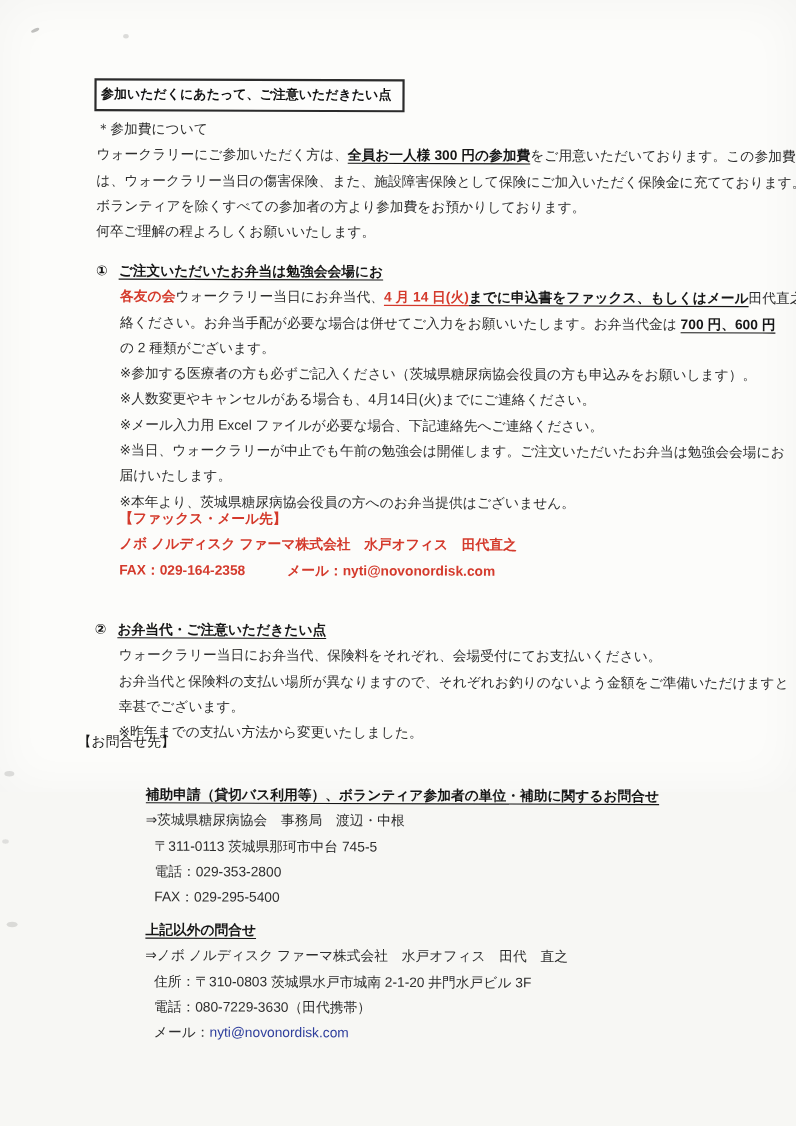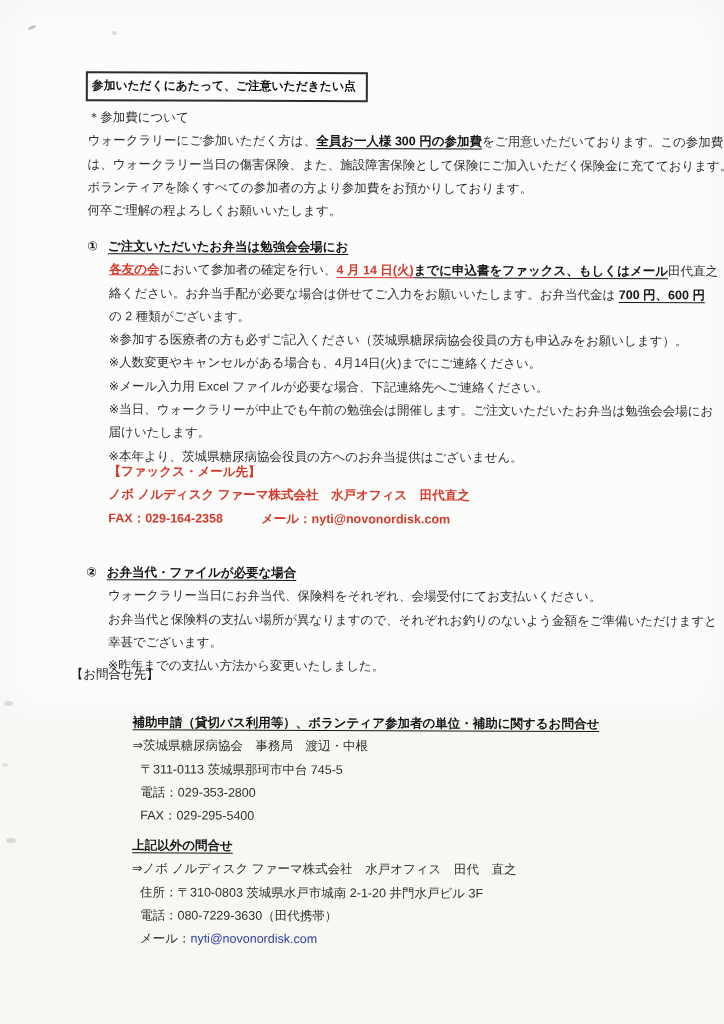--- a/index.html
+++ b/index.html
@@ -25,21 +25,21 @@
     line-height:23.3px;
   }
   .sheet{
     position:absolute;inset:0;
     transform:rotate(0.2deg);
     transform-origin:40px 40px;
   }
   p{margin:0;white-space:nowrap;}
   .b{font-weight:bold;color:var(--ink-strong);}
   .u{text-decoration:underline;text-underline-offset:3px;}
-  .r{color:var(--red);font-weight:bold;text-decoration:underline;}
+  .r{color:var(--red);font-weight:bold;}
   .abs{position:absolute;}
 
   .title-box{
     left:86px;top:71px;
     border:2px solid #2b2b2b;
     padding:1px 10px 2px 4px;
     font-weight:bold;
     font-size:11.8px;
     color:#111;
     background:#fdfdfc;
@@ -94,21 +94,21 @@
       <p>は、ウォークラリー当日の傷害保険、また、施設障害保険として保険にご加入いただく保険金に充てております。</p>
       <p>ボランティアを除くすべての参加者の方より参加費をお預かりしております。</p>
       <p>何卒ご理解の程よろしくお願いいたします。</p>
     </div>
 
     <div class="abs section sec1">
       <p class="sec-head">
         <span class="num">①</span><span class="head-text">ご注文いただいたお弁当は勉強会会場にお</span>
       </p>
       <div class="body">
-        <p><span class="r">各友の会</span><span>において参加者の確定を行い、</span><span class="r u">4 月 14 日(火)</span><span class="b u">までに申込書をファックス、もしくはメール</span><span>田代直之</span></p>
+        <p><span class="r">各友の会</span><span>ウォークラリー当日にお弁当代、</span><span class="r u">4 月 14 日(火)</span><span class="b u">までに申込書をファックス、もしくはメール</span><span>田代直之</span></p>
         <p><span>絡ください。お弁当手配が必要な場合は併せてご入力をお願いいたします。お弁当代金は </span><span class="b u">700 円、600 円</span></p>
         <p>の 2 種類がございます。</p>
         <p>※参加する医療者の方も必ずご記入ください（茨城県糖尿病協会役員の方も申込みをお願いします）。</p>
         <p>※人数変更やキャンセルがある場合も、4月14日(火)までにご連絡ください。</p>
         <p>※メール入力用 Excel ファイルが必要な場合、下記連絡先へご連絡ください。</p>
         <p>※当日、ウォークラリーが中止でも午前の勉強会は開催します。ご注文いただいたお弁当は勉強会会場にお</p>
         <p>届けいたします。</p>
         <p>※本年より、茨城県糖尿病協会役員の方へのお弁当提供はございません。</p>
       </div>
     </div>
@@ -116,21 +116,21 @@
     <div class="abs red-block">
       <p>【ファックス・メール先】</p>
       <p>ノボ ノルディスク ファーマ株式会社　水戸オフィス　田代直之</p>
       <p>
         <span>FAX：029-164-2358</span><span class="gap">メール：nyti@novonordisk.com</span>
       </p>
     </div>
 
     <div class="abs section sec2">
       <p class="sec-head">
-        <span class="num">②</span><span class="head-text">お弁当代・ファイルが必要な場合</span>
+        <span class="num">②</span><span class="head-text">お弁当代・ご注意いただきたい点</span>
       </p>
       <div class="body">
         <p>ウォークラリー当日にお弁当代、保険料をそれぞれ、会場受付にてお支払いください。</p>
         <p>お弁当代と保険料の支払い場所が異なりますので、それぞれお釣りのないよう金額をご準備いただけますと</p>
         <p>幸甚でございます。</p>
         <p>※昨年までの支払い方法から変更いたしました。</p>
       </div>
     </div>
 
     <div class="abs inquiry-label">

